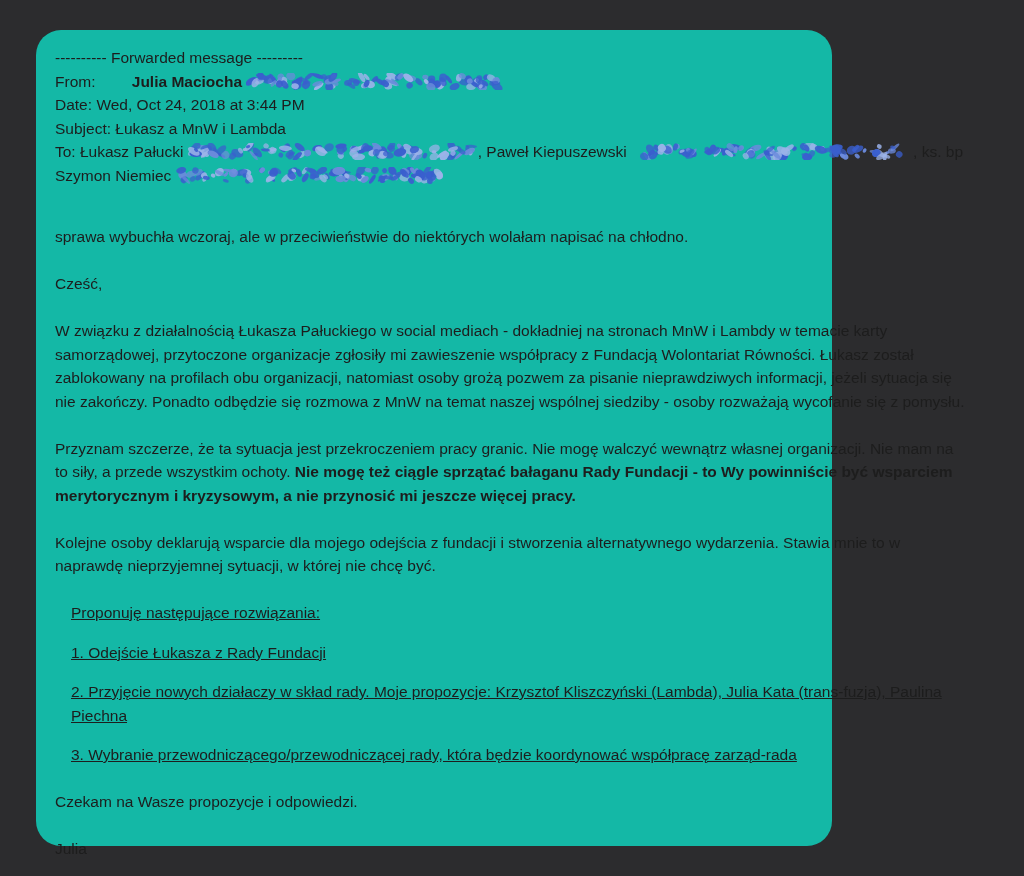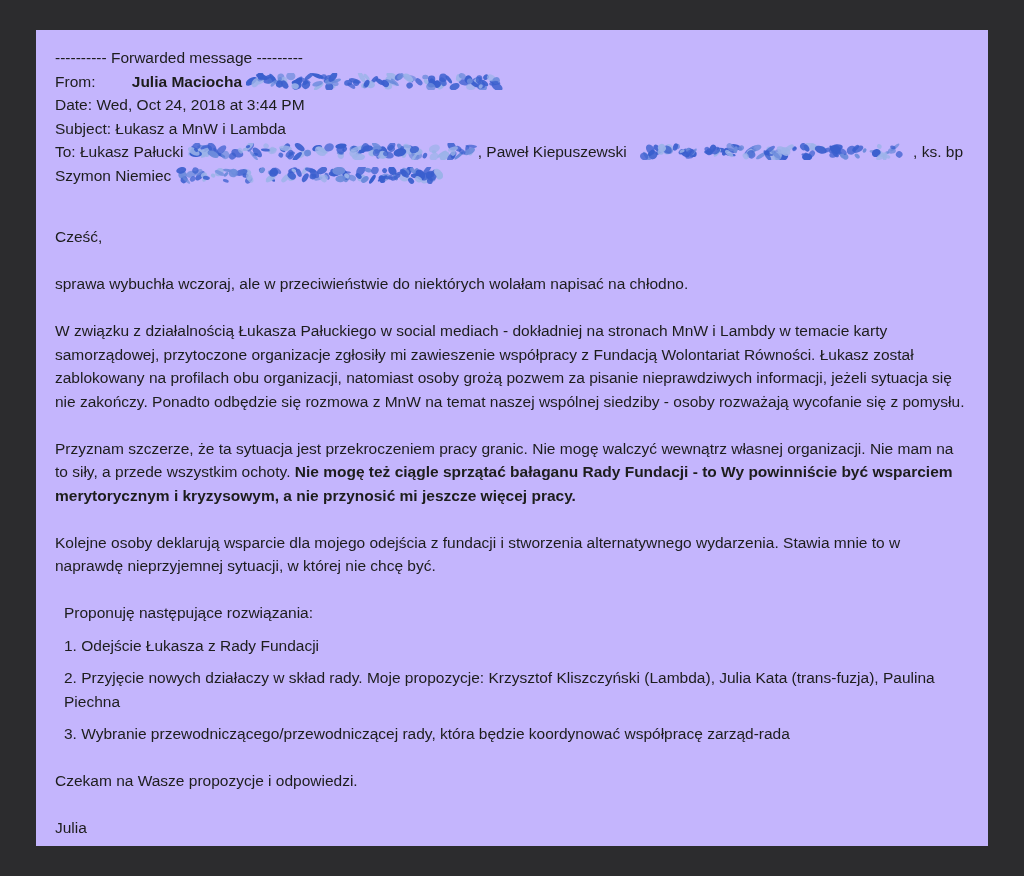--- a/index.html
+++ b/index.html
@@ -5,42 +5,43 @@
   html,body { margin:0; padding:0; }
   body {
     width:1024px; height:876px;
     background:#2c2c2e;
     font-family:"Liberation Sans", sans-serif;
     position:relative;
     overflow:hidden;
   }
   .page {
     position:absolute; left:36px; top:30px;
-    width:952px; height:816px;
-    background:#c4b5fd;
+    width:796px; height:816px;
+    background:#14b8a6;
+    border-radius:25px;
   }
   .content {
     padding:16px 18px 0 19px;
     width:915px;
     color:#1d1d1d;
     font-size:15.5px;
     line-height:23.5px;
   }
   .hline { white-space:normal; }
   .bold { font-weight:bold;margin-left:32px; }
   .redaction {
     display:inline-block;
     height:17px;
     vertical-align:-3px;
     line-height:0;
   }
   .email-body { margin-top:38px; }
   .para { margin:0 0 23.5px 0; }
   .para:last-child { margin-bottom:0;margin-top:10px; }
-  .list-block div { margin:9px; }
+  .list-block div { margin:16px;text-decoration:underline; }
 </style>
 </head>
 <body>
 
 <div class="page">
   <div class="content">
 
     <div class="email-header">
       <div class="hline">---------- Forwarded message ---------</div>
 
@@ -497,23 +498,23 @@
               <ellipse cx="196.4" cy="12.3" rx="5.2" ry="1.9" fill="#3a5fce" opacity="1.00" transform="rotate(-56 196.4 12.3)"></ellipse>
               <ellipse cx="73.7" cy="11.1" rx="5.1" ry="2.8" fill="#9cb3e9" opacity="0.74" transform="rotate(59 73.7 11.1)"></ellipse>
               <ellipse cx="101.6" cy="3.7" rx="2.1" ry="4.2" fill="#3a5fce" opacity="0.70" transform="rotate(-50 101.6 3.7)"></ellipse>
               <ellipse cx="176.4" cy="11.1" rx="3.8" ry="2.9" fill="#6c8bdc" opacity="0.76" transform="rotate(30 176.4 11.1)"></ellipse>
               <ellipse cx="228.4" cy="6.3" rx="5.6" ry="2.8" fill="#3a5fce" opacity="0.87" transform="rotate(44 228.4 6.3)"></ellipse>
             </svg></span>
       </div>
     </div>
 
     <div class="email-body">
+      <p class="para">sprawa wybuchła wczoraj, ale w przeciwieństwie do niektórych wolałam napisać na chłodno.</p>
+
       <p class="para">Cześć,</p>
-
-      <p class="para">sprawa wybuchła wczoraj, ale w przeciwieństwie do niektórych wolałam napisać na chłodno.</p>
 
       <p class="para">W związku z działalnością Łukasza Pałuckiego w social mediach - dokładniej na stronach MnW i Lambdy w temacie karty samorządowej, przytoczone organizacje zgłosiły mi zawieszenie współpracy z Fundacją Wolontariat Równości. Łukasz został zablokowany na profilach obu organizacji, natomiast osoby grożą pozwem za pisanie nieprawdziwych informacji, jeżeli sytuacja się nie zakończy. Ponadto odbędzie się rozmowa z MnW na temat naszej wspólnej siedziby - osoby rozważają wycofanie się z pomysłu.</p>
 
       <p class="para"><span>Przyznam szczerze, że ta sytuacja jest przekroczeniem pracy granic. Nie mogę walczyć wewnątrz własnej organizacji. Nie mam na to siły, a przede wszystkim ochoty. </span><b>Nie mogę też ciągle sprzątać bałaganu Rady Fundacji - to Wy powinniście być wsparciem merytorycznym i kryzysowym, a nie przynosić mi jeszcze więcej pracy.</b></p>
 
       <p class="para">Kolejne osoby deklarują wsparcie dla mojego odejścia z fundacji i stworzenia alternatywnego wydarzenia. Stawia mnie to w naprawdę nieprzyjemnej sytuacji, w której nie chcę być.</p>
 
       <div class="para list-block">
         <div>Proponuję następujące rozwiązania:</div>
         <div>1. Odejście Łukasza z Rady Fundacji</div>

